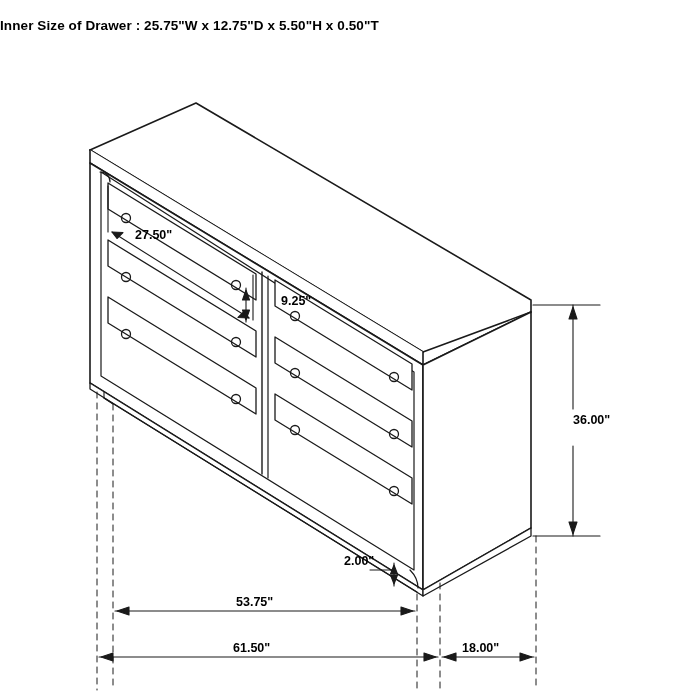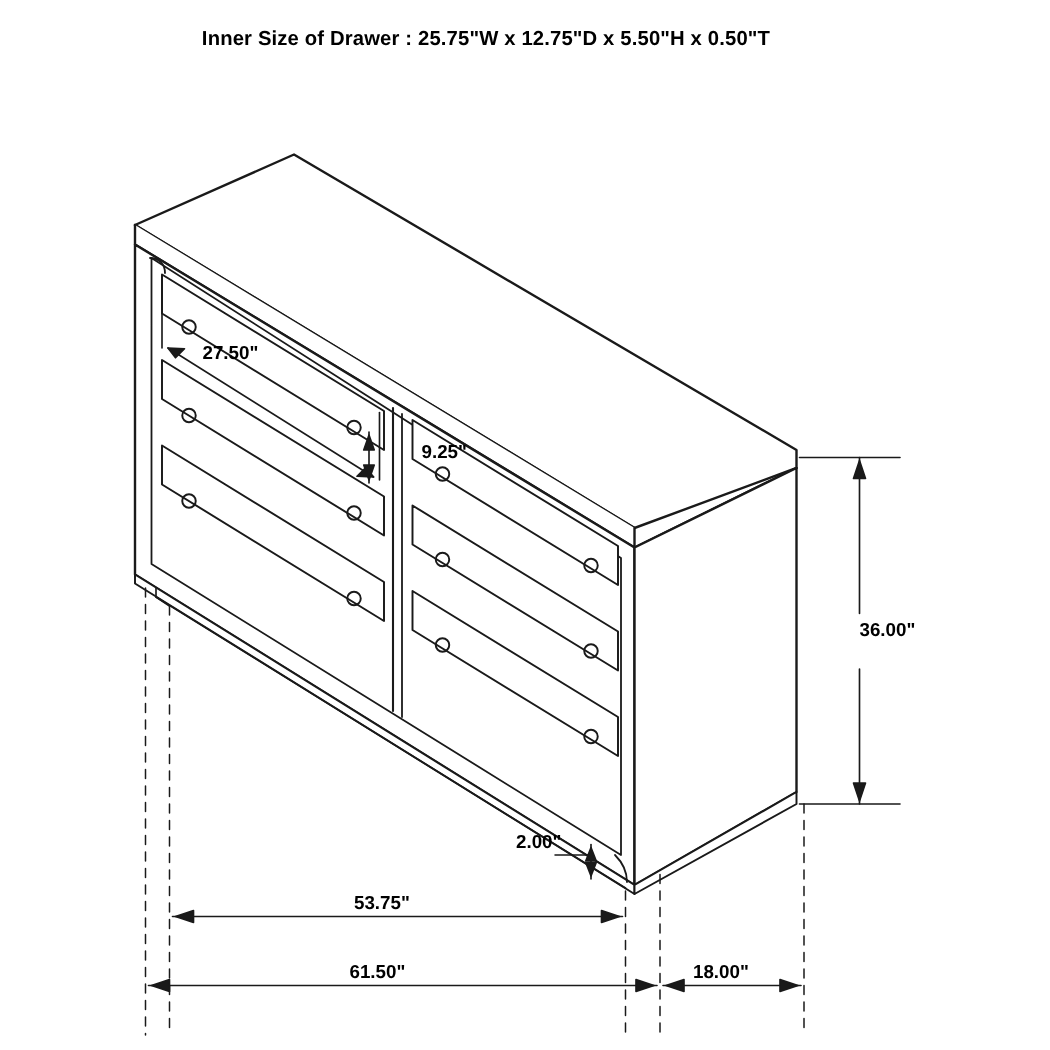--- a/index.html
+++ b/index.html
@@ -18,21 +18,21 @@
   #stage {
     position: relative;
     width: 700px;
     height: 700px;
   }
   .title {
     position: absolute;
     top: 18px;
     left: 0;
     width: 648px;
-    text-align: center;
+    text-align: left;
     font-size: 13.5px;
     font-weight: bold;
     letter-spacing: 0.1px;
     color: #000;
   }
   svg.diagram {
     position: absolute;
     top: 0;
     left: 0;
     width: 700px;

